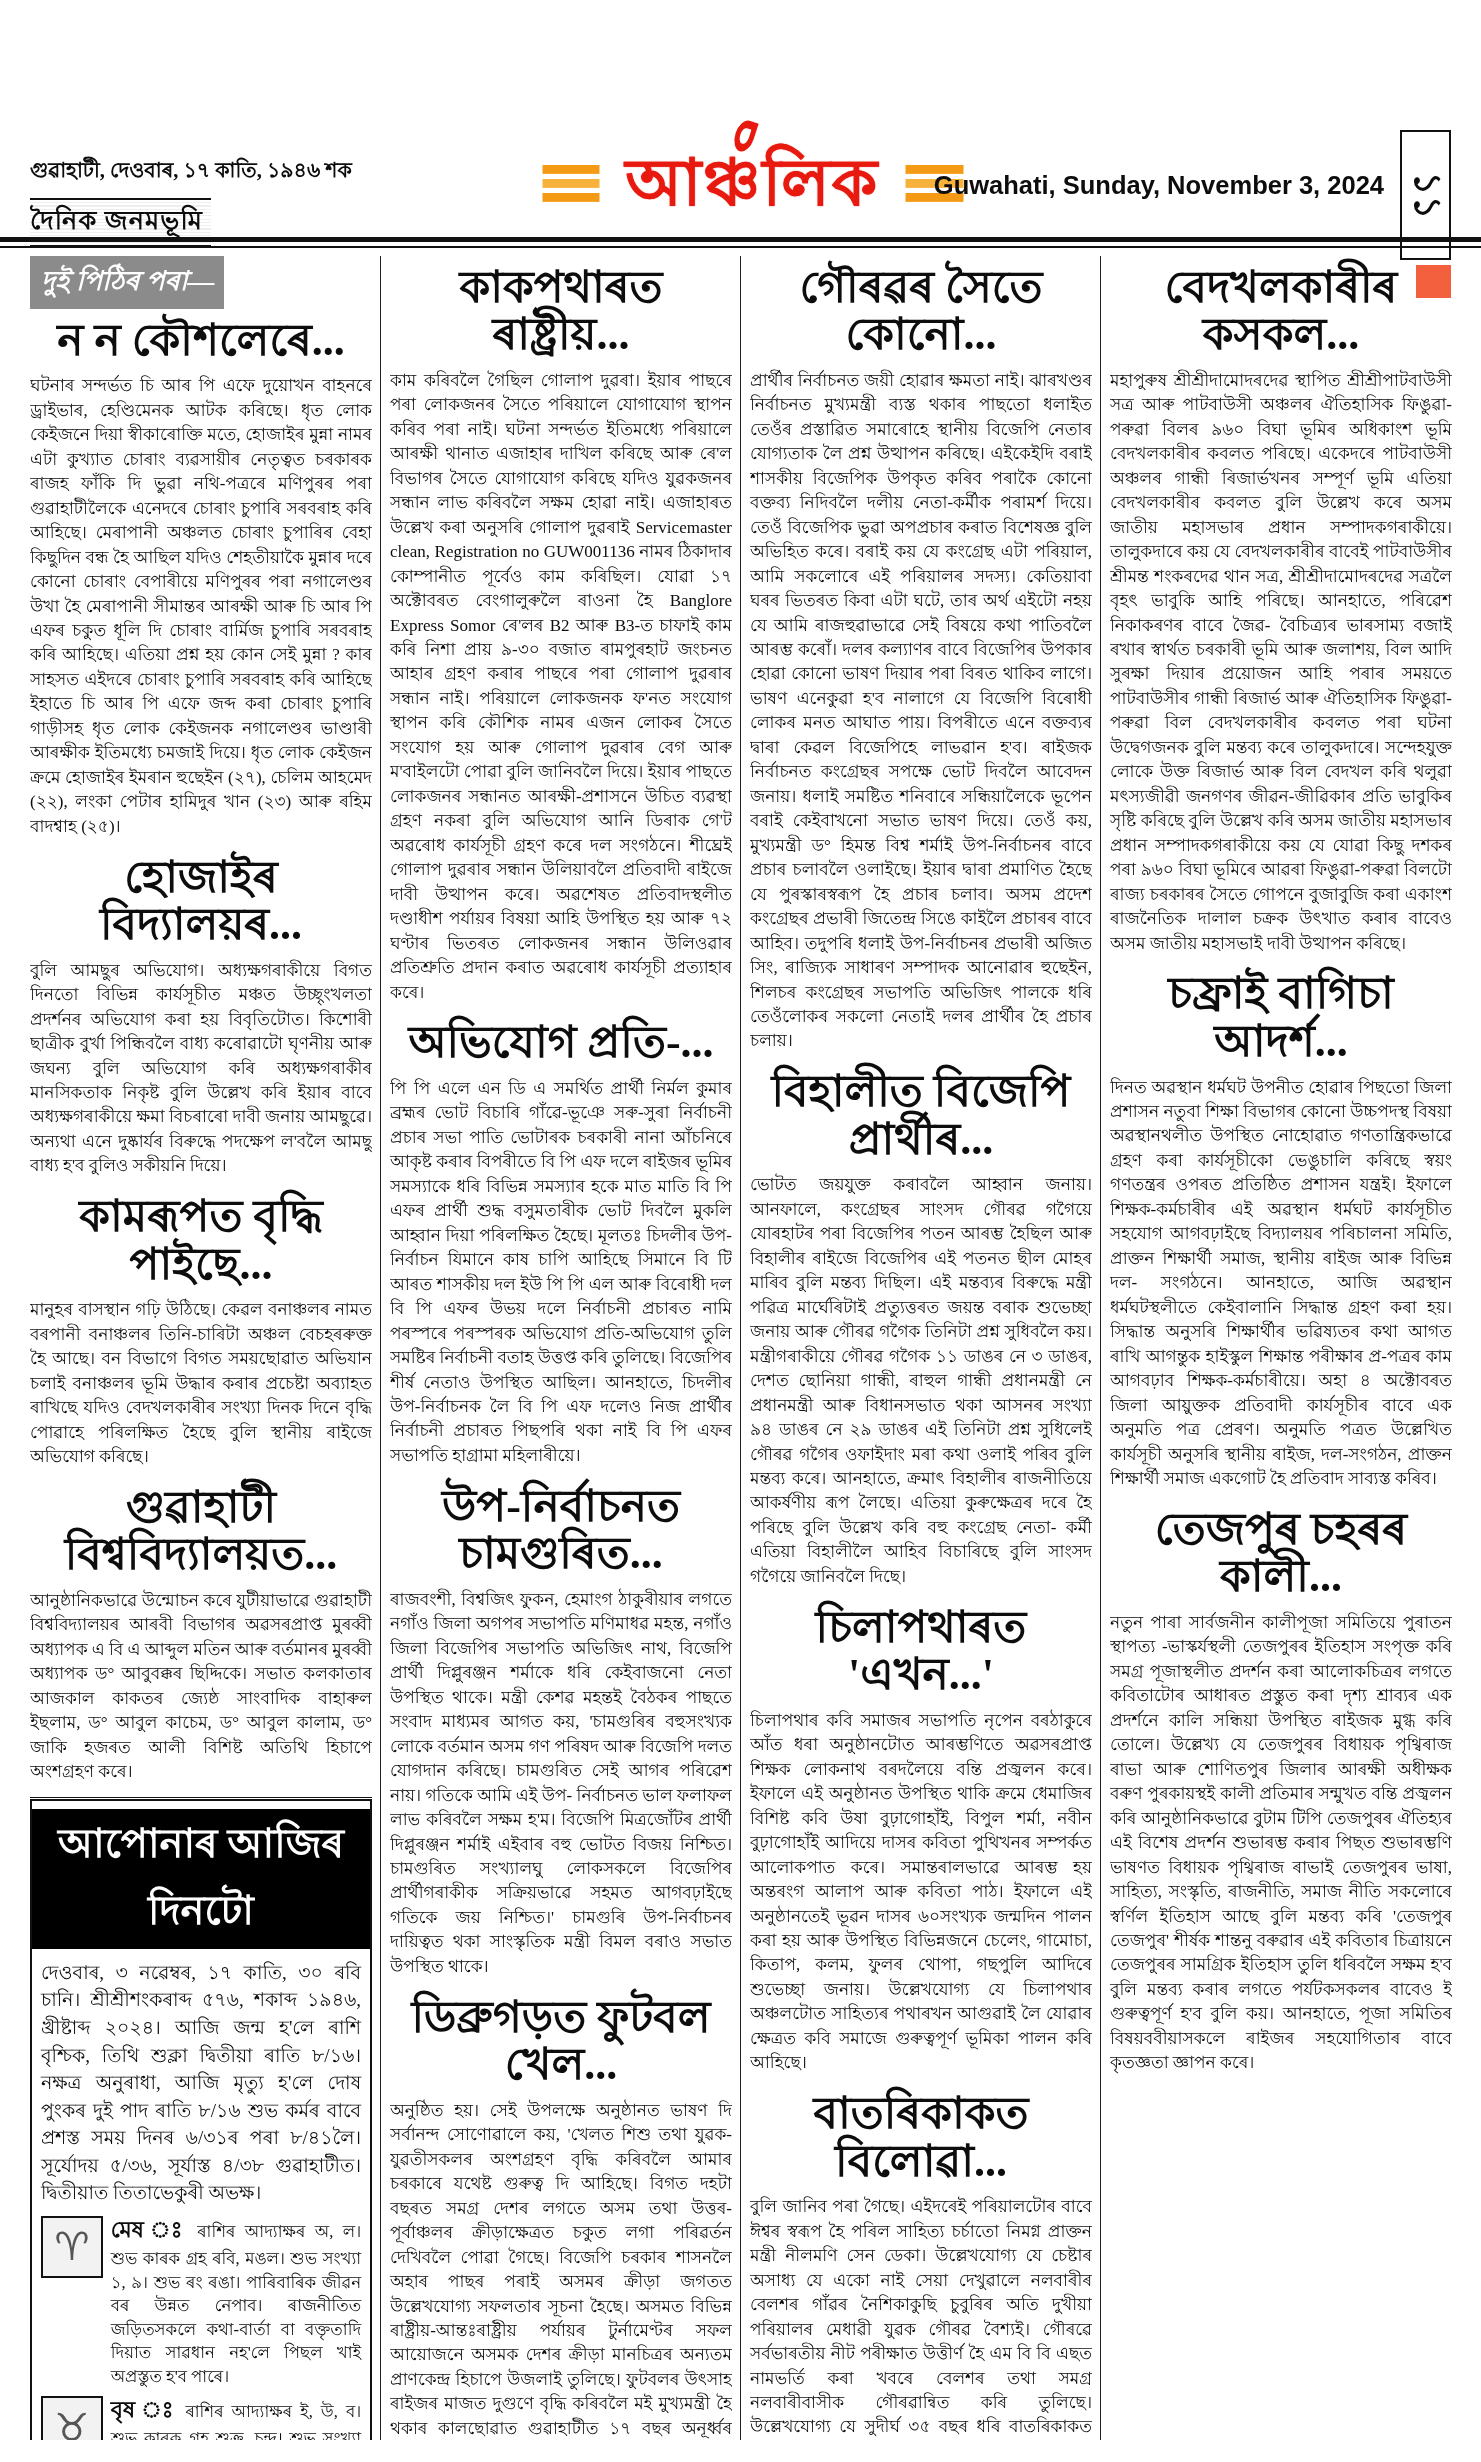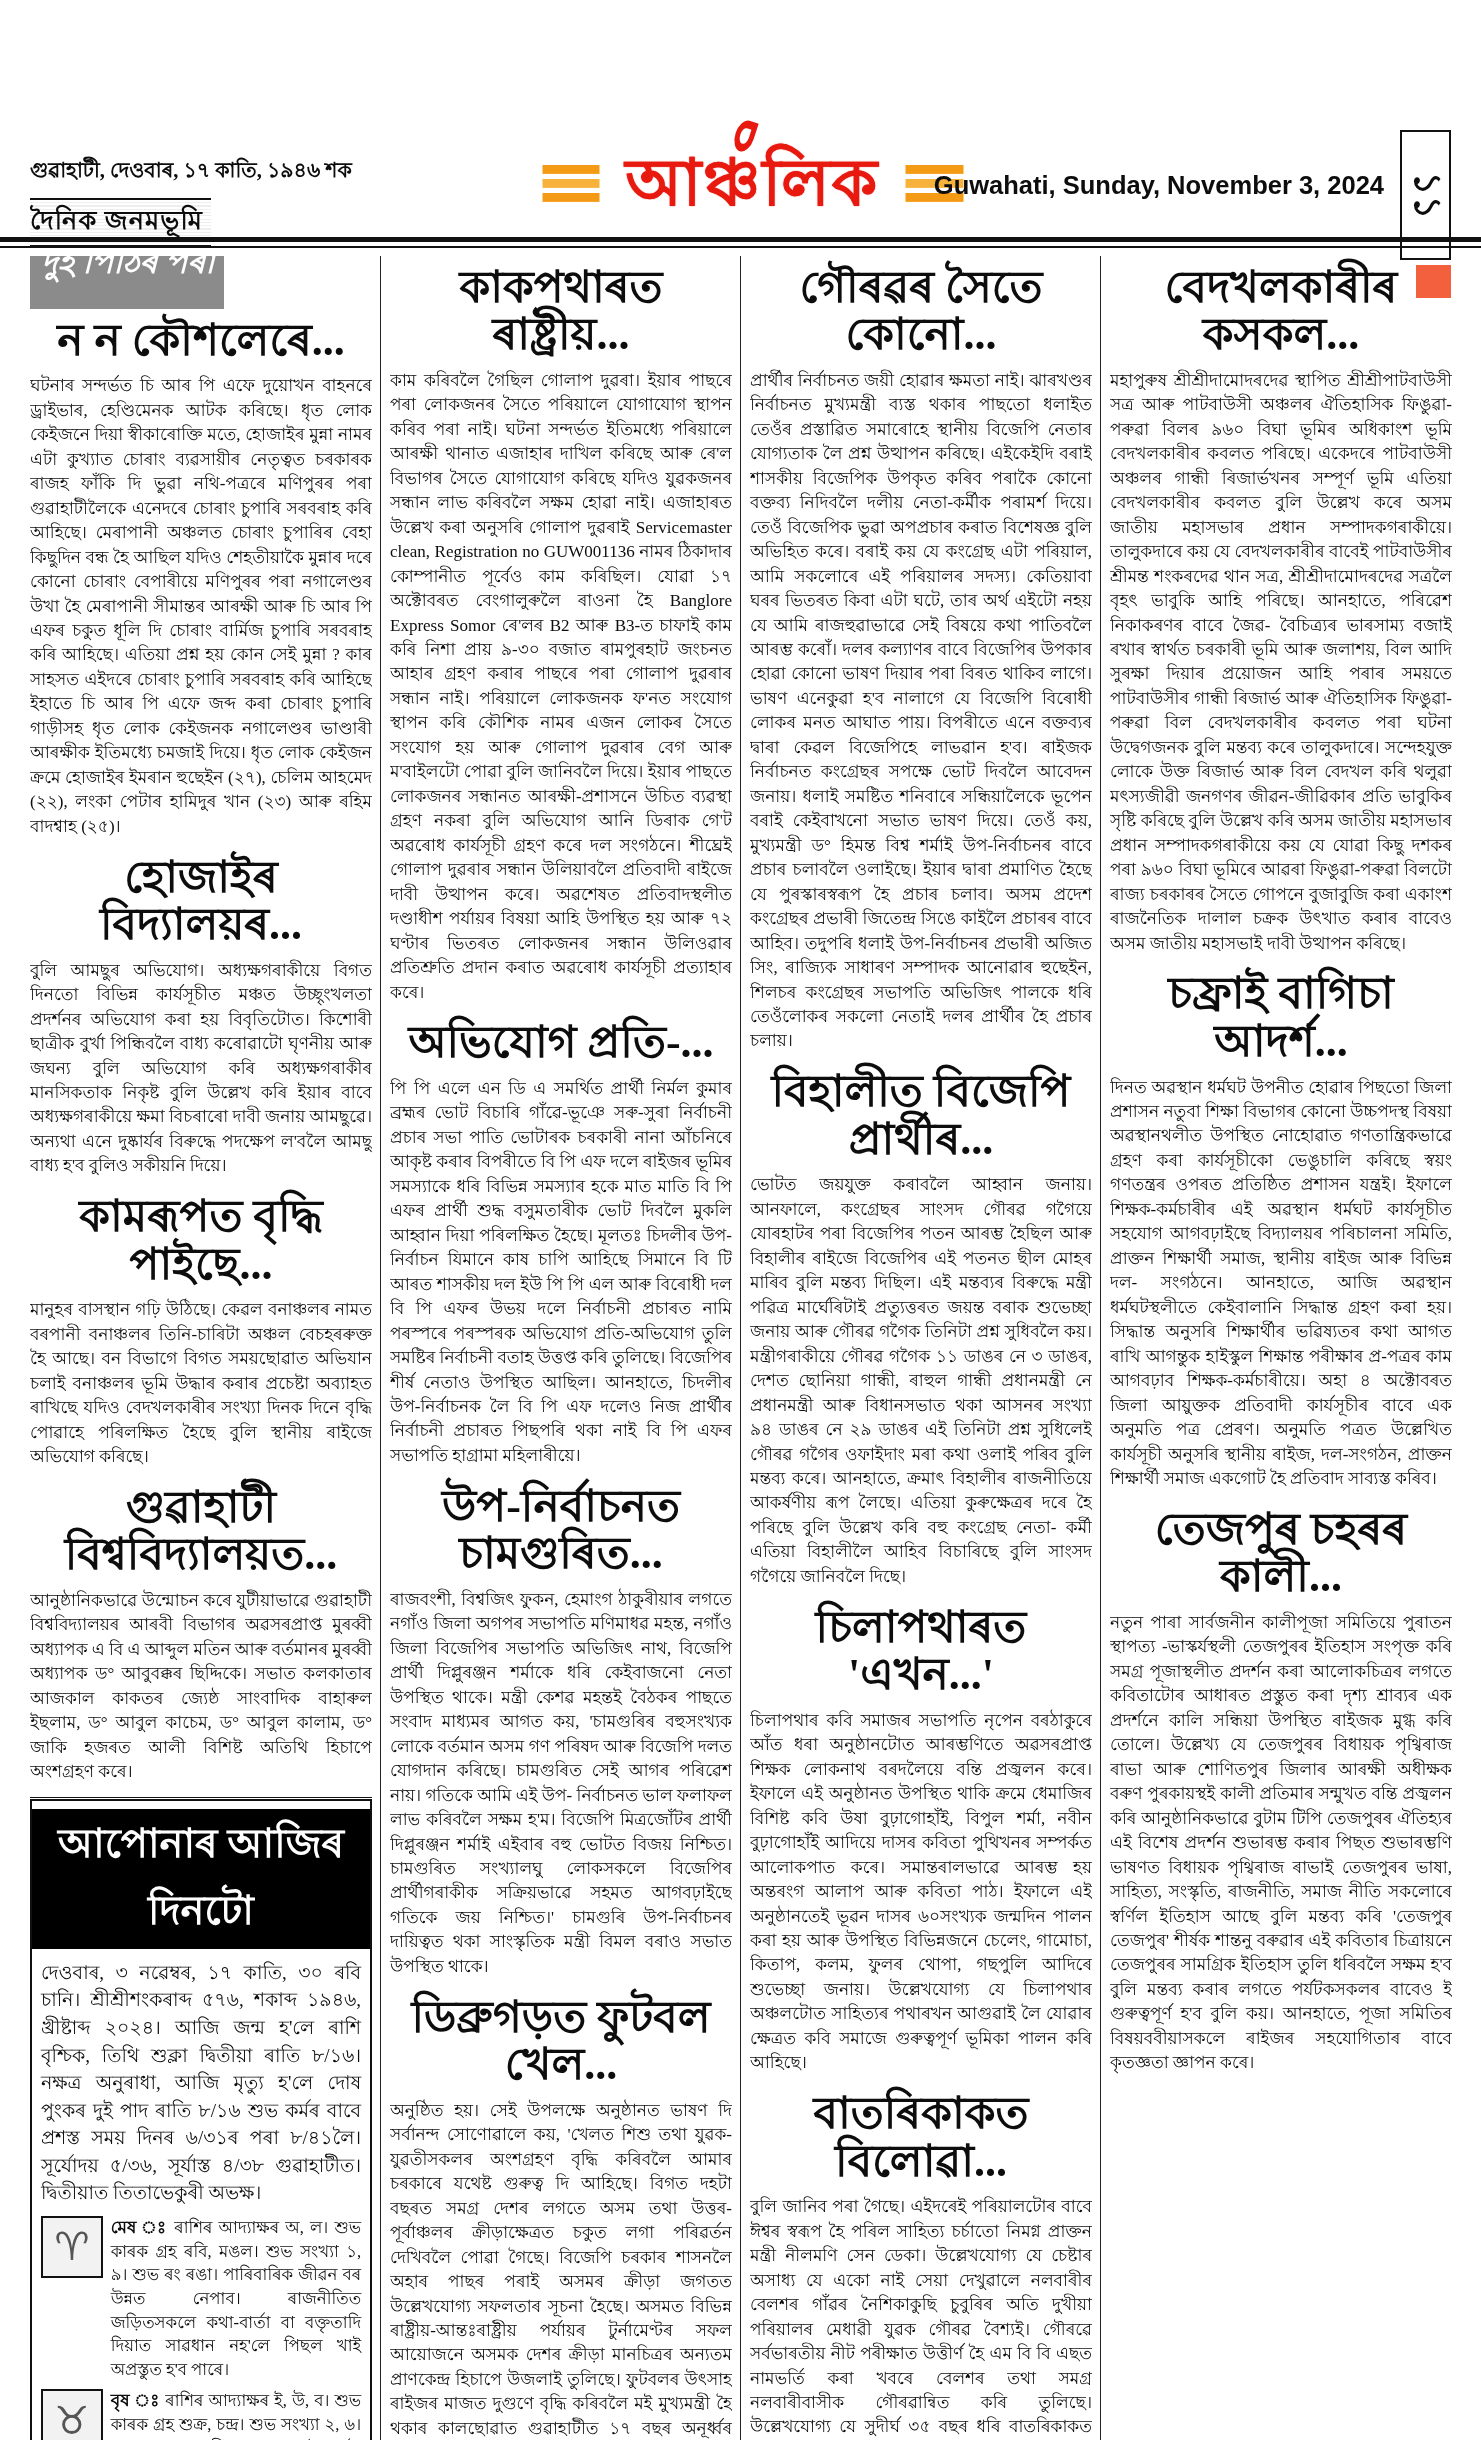--- a/index.html
+++ b/index.html
@@ -36,36 +36,36 @@
   .rule-thin  { position:absolute; left:0; top:246px; width:1481px; height:1.7px; background:#111; }
 
   
   .content { position:absolute; left:0; top:256px; width:1481px; height:2193px; }
   .col { position:absolute; top:0; width:342px; height:2184px; overflow:hidden; }
   .col1{ left:30px; } .col2{ left:390px; } .col3{ left:750px; } .col4{ left:1110px; }
   .vrule { position:absolute; top:0; width:1.1px; height:2184px; background:#222; }
   .vr1{ left:380px; } .vr2{ left:740px; } .vr3{ left:1100px; }
 
   .jump-box { width:194px; height:53px; background:#8b8b8b; color:#fff; display:flex; align-items:center;
-              padding-left:11px; font-size:32px; font-weight:bold; font-style:italic; margin-bottom:0; }
+              padding-left:11px; font-size:27px; font-weight:bold; font-style:italic; margin-bottom:0; }
   .article { margin-bottom:14.4px; }
   .article h2 { font-size:44px; line-height:1.08; font-weight:bold; text-align:center; margin:7.8px 0 10px; }
   .article p { font-size:17px; line-height:1.44; text-align:justify; }
 
   
   .horo { border:2.8px solid #111; outline:1.1px solid #111; outline-offset:1.7px; padding:0 8.9px 12px; margin-top:5.5px; }
   .horo-title { background:#000; color:#fff; text-align:center; font-size:40px; font-weight:bold;
                 padding:3px 0; margin:7.8px -8.9px 10px; }
   .horo-intro { font-size:19px; line-height:1.45; text-align:justify; margin-bottom:8.9px; }
   .sign { display:flex; gap:7.8px; margin-bottom:7.8px; }
   .sign-icon { flex:0 0 62px; height:62px; border:2.2px solid #111; display:flex; align-items:center;
                justify-content:center; font-size:39px; color:#555; background:#f2f2f2;
                font-family:"DejaVu Sans", sans-serif; }
   .sign p { font-size:16.6px; line-height:1.42; text-align:justify; }
-  .sign b { font-size:17px; }
+  .sign b { font-size:22px;font-family:Liberation Mono, monospace; }
 </style>
 </head>
 <body>
 
 <div class="page">
 
   <div class="masthead">
     <div class="m-date-as">গুৱাহাটী, দেওবাৰ, ১৭ কাতি, ১৯৪৬ শক</div>
     <div class="m-pub">দৈনিক জনমভূমি</div>
     <div class="m-logo-wrap">

